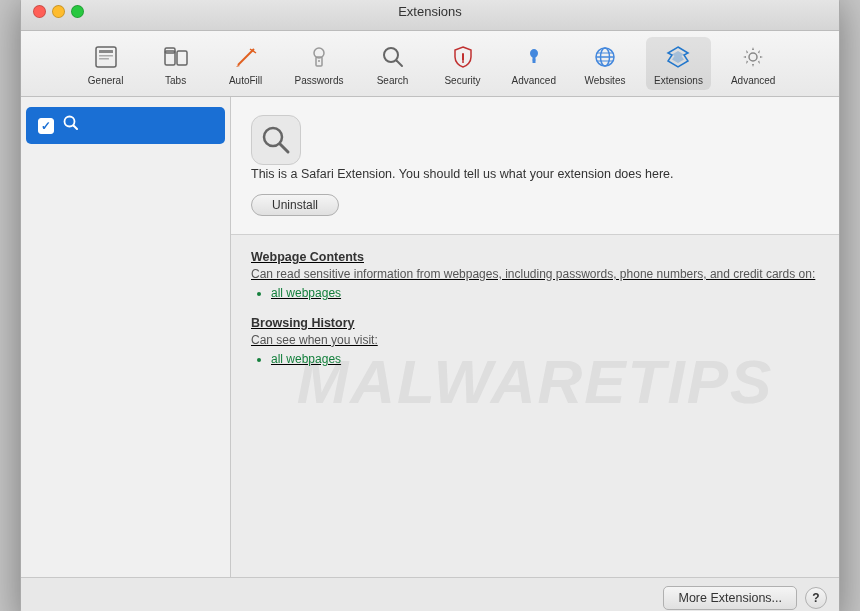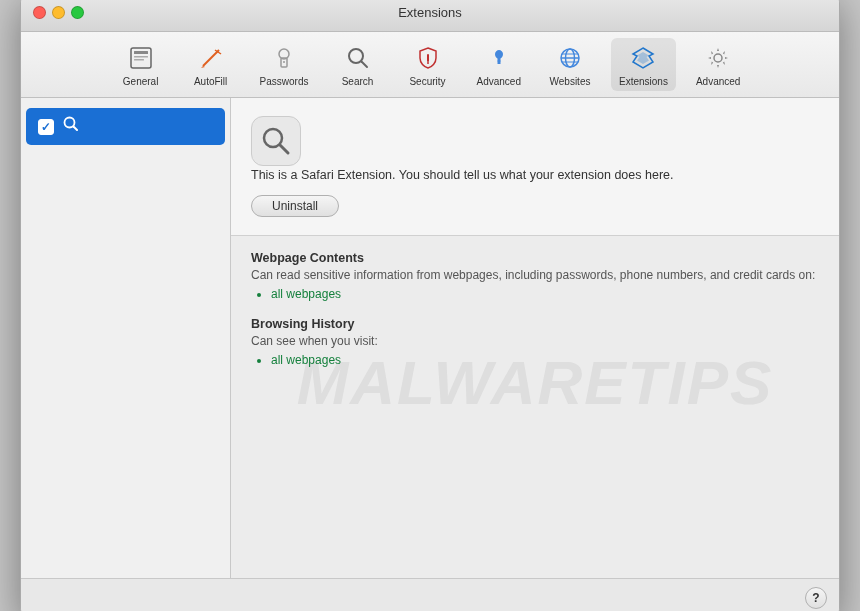--- a/index.html
+++ b/index.html
@@ -234,20 +234,21 @@
       font-size: 12px;
       color: #333;
       cursor: pointer;
     }
 
     
     .permissions-section {
       padding: 15px 20px;
       position: relative;
       z-index: 1;
+      text-decoration: underline;
     }
 
     .permission-group {
       margin-bottom: 16px;
     }
 
     .permission-title {
       font-size: 12.5px;
       font-weight: 700;
       color: #333;
@@ -327,20 +328,30 @@
         <svg width="28" height="28" viewBox="0 0 28 28" fill="none">
           <rect x="4" y="4" width="20" height="20" rx="2" fill="none" stroke="#666" stroke-width="1.5"></rect>
           <rect x="7" y="7" width="14" height="3" rx="0.5" fill="#888"></rect>
           <rect x="7" y="12" width="14" height="1.5" rx="0.5" fill="#aaa"></rect>
           <rect x="7" y="15" width="10" height="1.5" rx="0.5" fill="#aaa"></rect>
         </svg>
       </div>
       <span class="toolbar-label">General</span>
     </div>
 
+    <div class="toolbar-item">
+      <div class="toolbar-icon">
+        <svg width="28" height="28" viewBox="0 0 28 28" fill="none">
+          <rect x="3" y="8" width="10" height="14" rx="1.5" fill="none" stroke="#666" stroke-width="1.5"></rect>
+          <rect x="15" y="8" width="10" height="14" rx="1.5" fill="none" stroke="#666" stroke-width="1.5"></rect>
+          <rect x="3" y="5" width="10" height="5" rx="1.5" fill="none" stroke="#666" stroke-width="1.5"></rect>
+        </svg>
+      </div>
+      <span class="toolbar-label">Tabs</span>
+    </div>
 
     <div class="toolbar-item">
       <div class="toolbar-icon">
         <svg width="28" height="28" viewBox="0 0 28 28" fill="none">
           <line x1="6" y1="22" x2="22" y2="6" stroke="#e06020" stroke-width="2"></line>
           <path d="M6 22 L4 24 L8 23 Z" fill="#e06020"></path>
           <line x1="18" y1="6" x2="24" y2="10" stroke="#e06020" stroke-width="1.5"></line>
         </svg>
       </div>
       <span class="toolbar-label">AutoFill</span>
@@ -479,16 +490,17 @@
             <li>all webpages</li>
           </ul>
         </div>
 
       </div>
 
     </div>
   </div>
 
   <div class="footer">
+    <button class="more-extensions-btn">More Extensions...</button>
     <div class="help-btn">?</div>
   </div>
 
 </div>
 
 </body></html>

